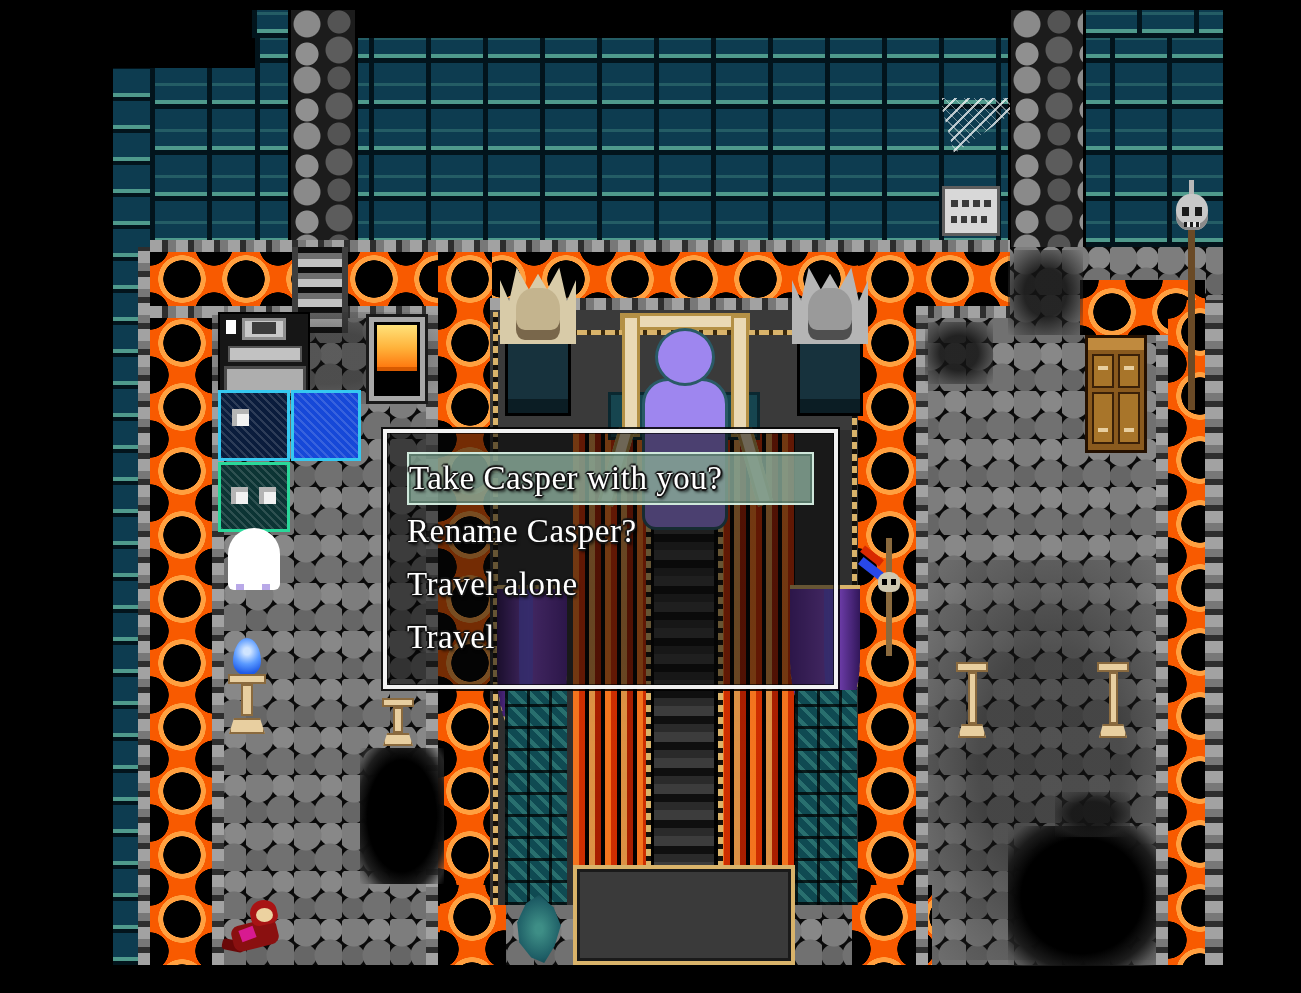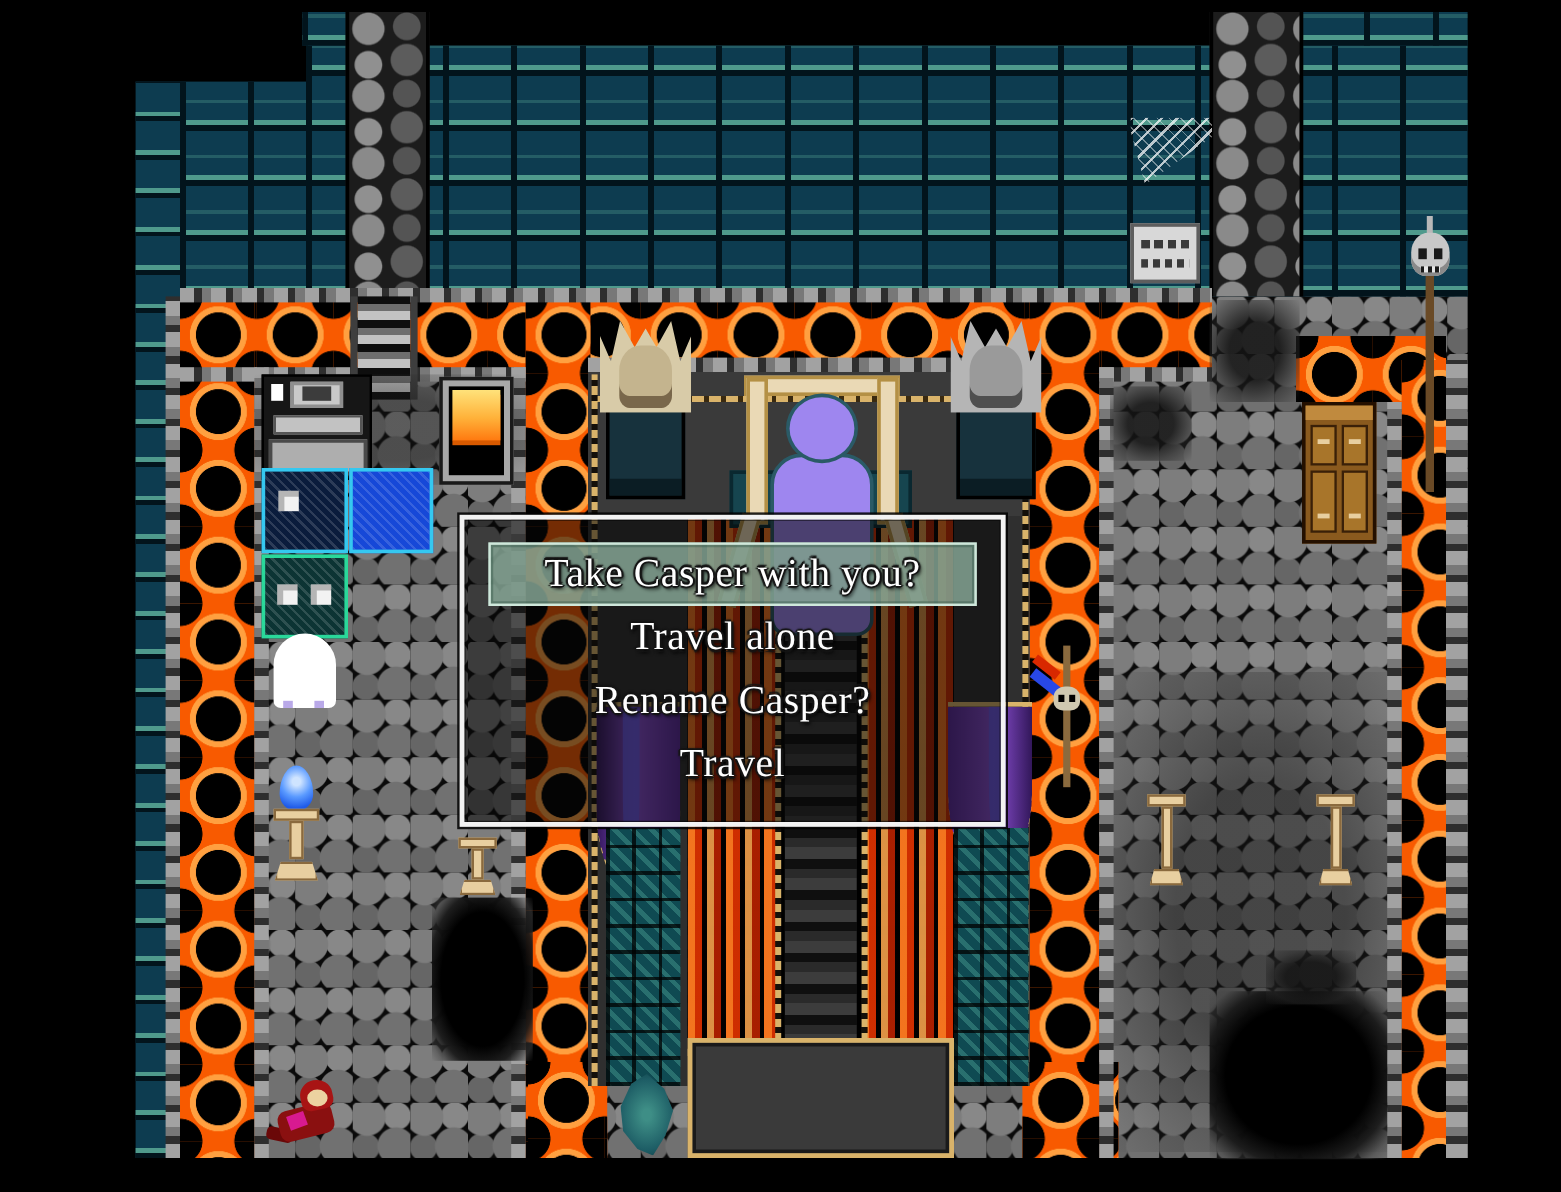--- a/index.html
+++ b/index.html
@@ -53,21 +53,21 @@
   .pit{background:radial-gradient(ellipse at 50% 50%,#000 58%,rgba(25,25,25,.95) 76%,rgba(70,70,70,.5) 90%,transparent 100%);}
   .smudge{background:radial-gradient(ellipse at 50% 50%,rgba(20,20,20,.85) 40%,rgba(40,40,40,.5) 70%,transparent 100%);}
   .speckle{background-image:repeating-linear-gradient(45deg,rgba(255,255,255,.14) 0 2px,transparent 2px 6px);}
   .bone{background:#ead9b5;border:3px solid #b49045;box-sizing:border-box;}
 
   
   .dialog{left:383px;top:429px;width:455px;height:260px;box-sizing:border-box;
     border:4px solid #f2f2f2;background:rgba(8,8,8,.55);
     box-shadow:0 0 0 2px rgba(0,0,0,.85), inset 0 0 0 1px rgba(0,0,0,.6);z-index:60;}
   .option{position:relative;width:407px;margin:0 auto;height:53px;line-height:53px;
-    text-align:center;color:#fff;font-size:33px;letter-spacing:.5px;
+    color:#fff;font-size:33px;letter-spacing:.5px;
     text-shadow:-2px 0 1px #151515,2px 0 1px #151515,0 -2px 1px #151515,0 2px 1px #151515,
       -1px -1px #151515,1px 1px #151515,2px 3px 3px rgba(0,0,0,.85);cursor:pointer;}
   .option.sel{background:rgba(137,170,153,.82);
     border:2px solid rgba(212,236,223,.95);box-sizing:border-box;line-height:49px;
     box-shadow:inset 0 0 0 2px rgba(55,90,75,.45);}
   .dialog .pad{height:19px;}
 </style>
 </head>
 <body>
 
@@ -257,18 +257,18 @@
     <div class="abs" style="left:4px;top:44px;width:22px;height:11px;background:#6a0808;transform:rotate(12deg);border-radius:4px;"></div>
     <div class="abs" style="left:14px;top:26px;width:46px;height:26px;background:#8a1010;border-radius:8px;transform:rotate(-14deg);"></div>
     <div class="abs" style="left:22px;top:32px;width:15px;height:12px;background:#d81a90;transform:rotate(-20deg);"></div>
     <div class="abs" style="left:32px;top:4px;width:27px;height:25px;background:#a81414;border-radius:50% 50% 30% 30%;transform:rotate(-12deg);"></div>
     <div class="abs" style="left:38px;top:12px;width:17px;height:14px;background:#ecd2a0;border-radius:50%;"></div>
   </div>
 
   <div class="abs dialog">
     <div class="pad"></div>
     <div class="option sel">Take Casper with you?</div>
+    <div class="option">Rename Casper?</div>
     <div class="option">Travel alone</div>
-    <div class="option">Rename Casper?</div>
     <div class="option">Travel</div>
   </div>
 
 </div>
 
 </body></html>

